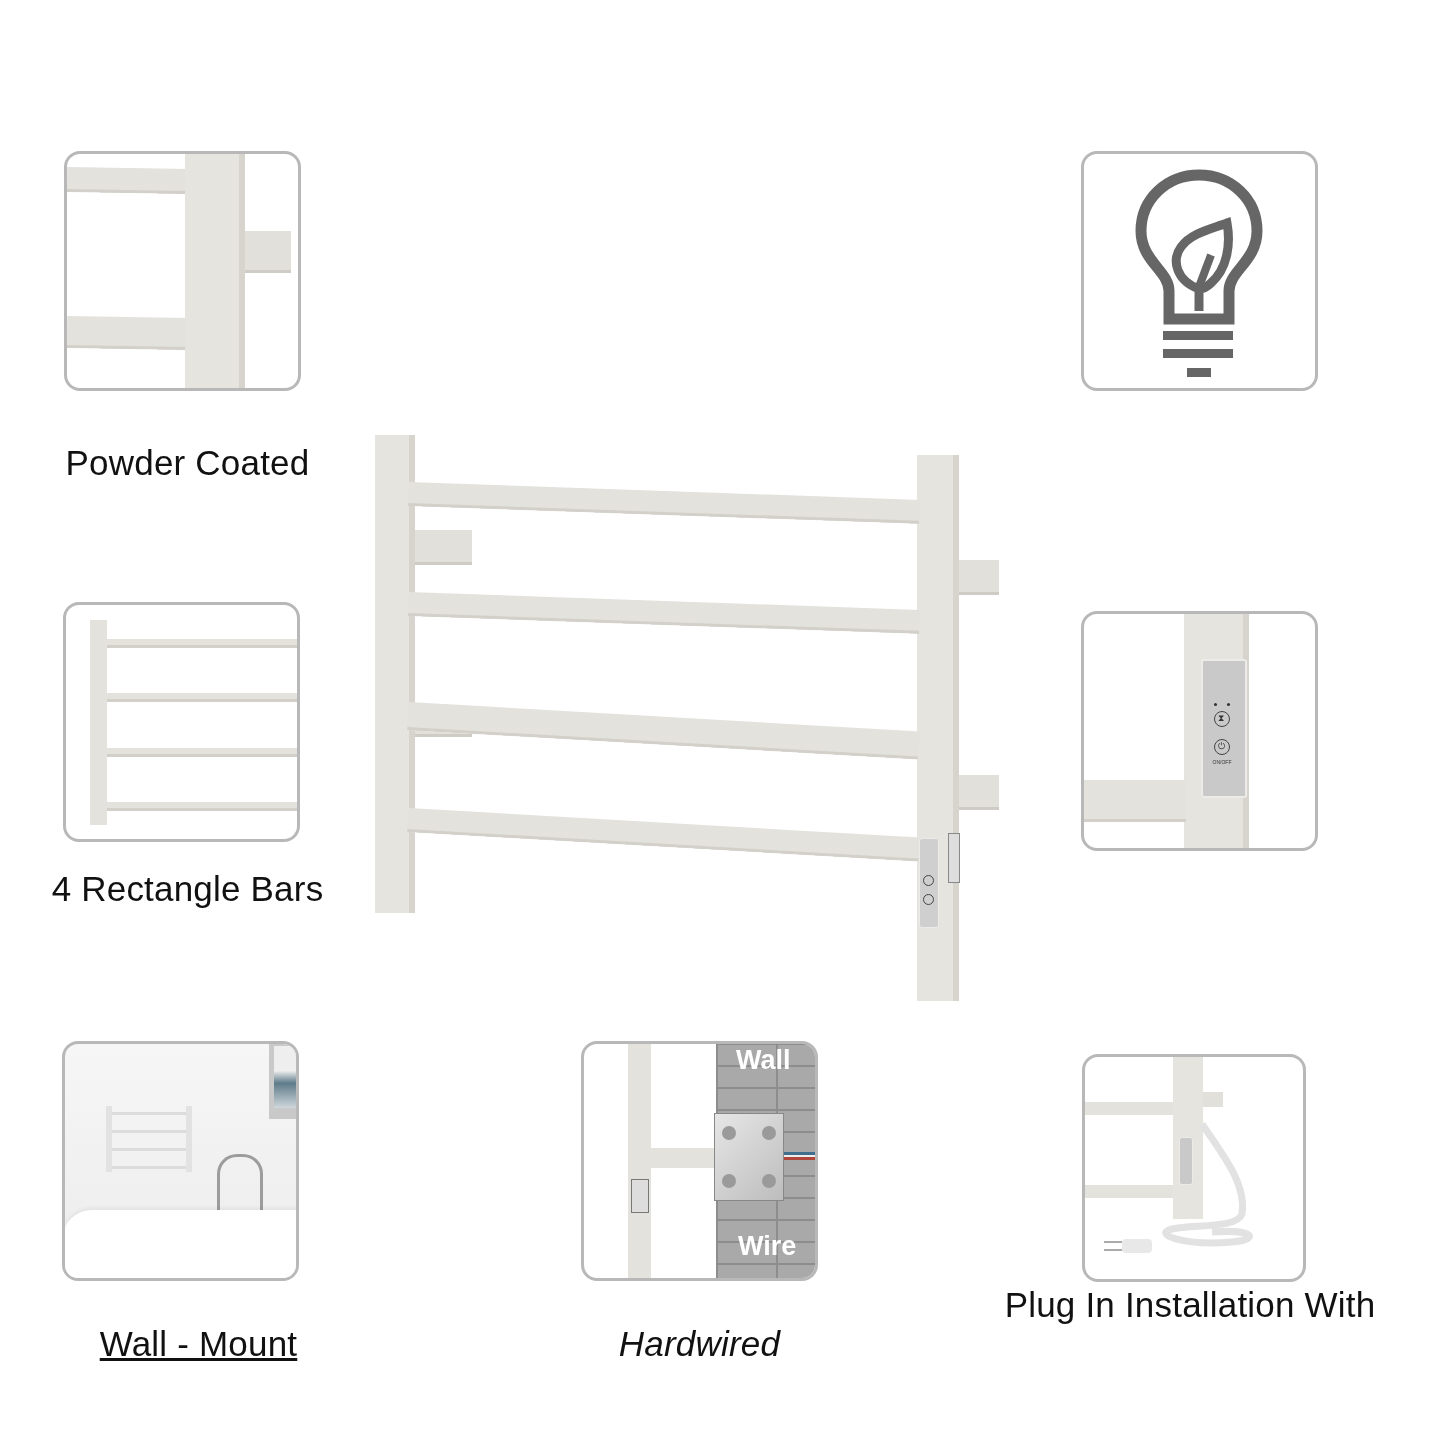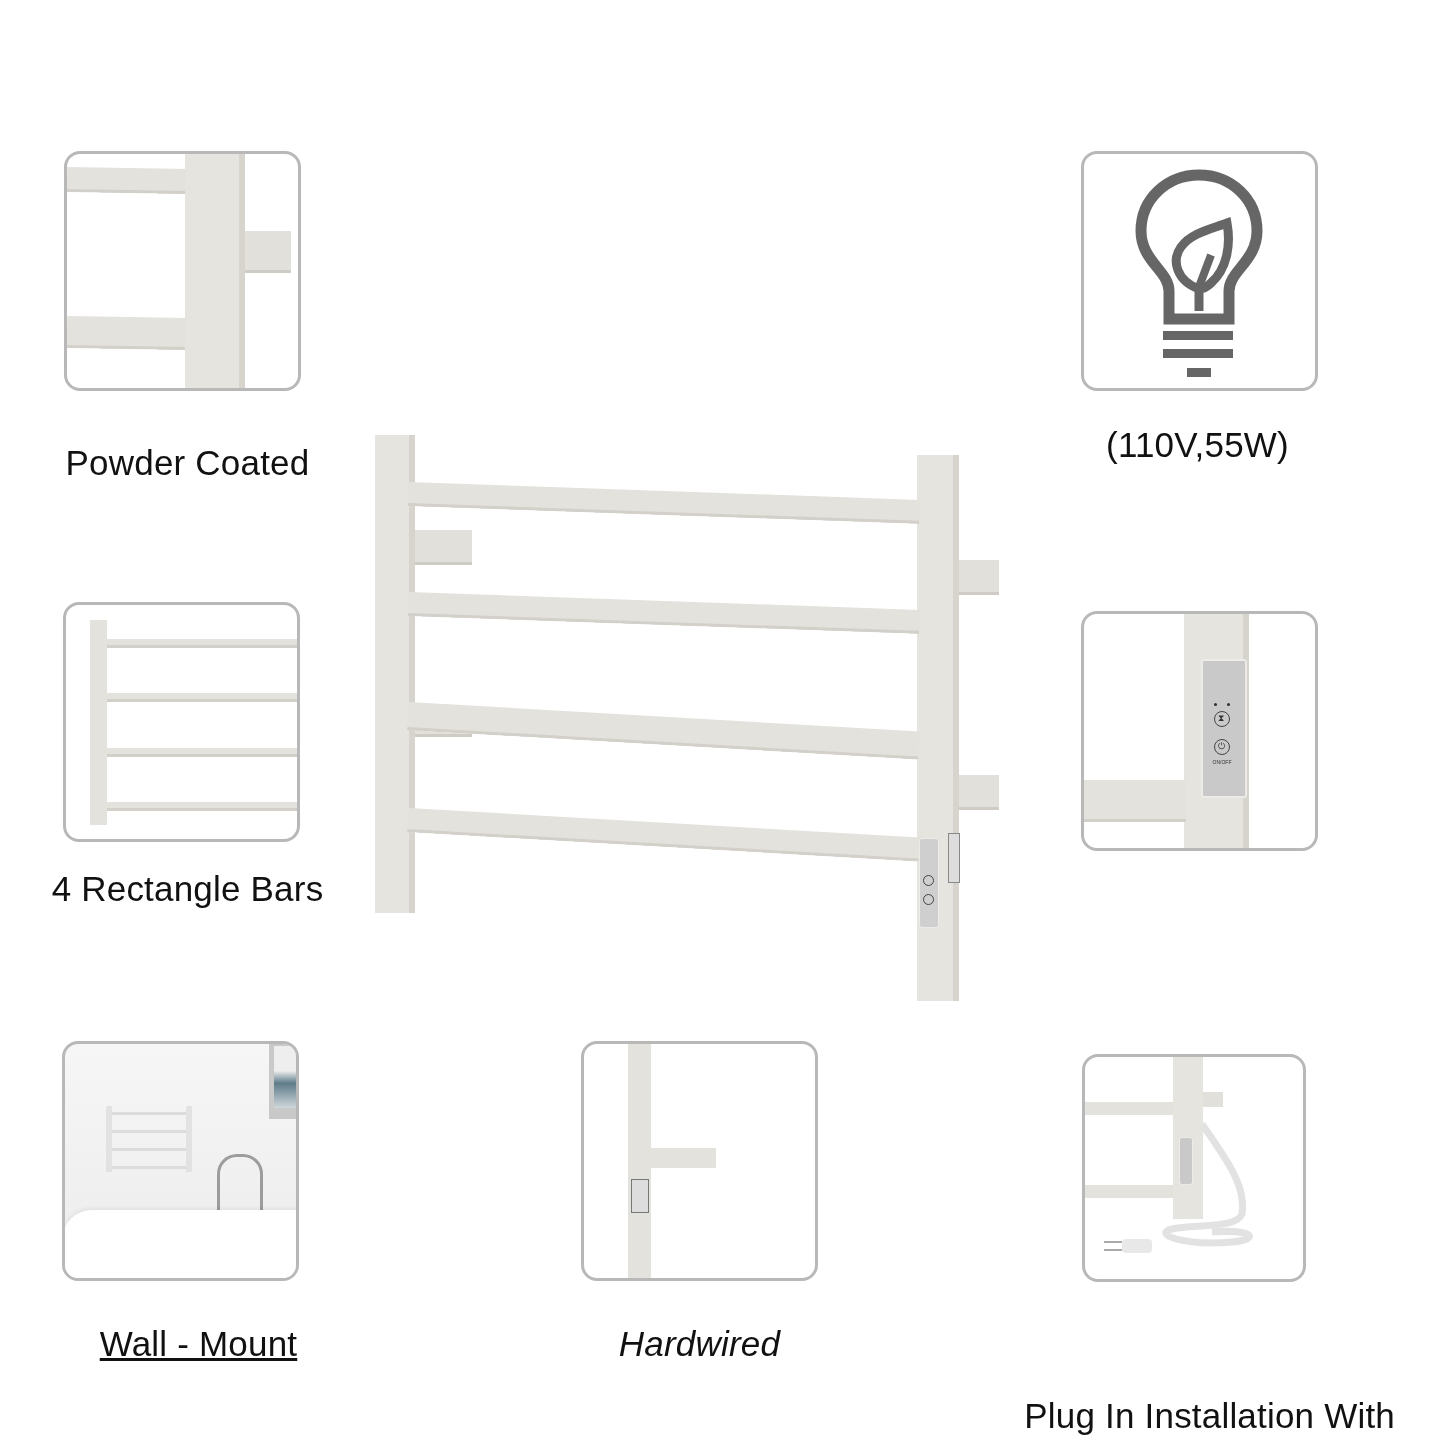--- a/index.html
+++ b/index.html
@@ -36,21 +36,20 @@
       <path d="M88 168 L88 140 C88 120 60 110 60 80 C60 48 86 24 118 24 C150 24 176 48 176 80 C176 110 148 120 148 140 L148 168 Z"></path>
       <path d="M118 160 L118 138 C96 130 90 110 100 96 C110 82 130 78 146 72 C150 94 146 118 130 132 C126 136 122 138 118 138" stroke-width="9"></path>
       <path d="M118 136 L130 104" stroke-width="8"></path>
     </g>
     <rect x="82" y="180" width="70" height="9" fill="#666"></rect>
     <rect x="82" y="198" width="70" height="9" fill="#666"></rect>
     <rect x="106" y="217" width="24" height="9" fill="#666"></rect>
   </svg>
 </div>
 <div class="label" style="left:1040px;top:423px;width:315px;">
-  <div>(110V,55W)</div>
 </div>
 
 <div class="tile" style="left:63px;top:602px;width:237px;height:240px;">
   <div class="post" style="left:24px;top:15px;width:17px;height:205px;box-shadow:none;background:#e4e2dd;"></div>
   <div class="bar" style="left:41px;top:34px;width:200px;height:9px;"></div>
   <div class="bar" style="left:41px;top:88px;width:200px;height:9px;"></div>
   <div class="bar" style="left:41px;top:143px;width:200px;height:9px;"></div>
   <div class="bar" style="left:41px;top:197px;width:200px;height:9px;"></div>
 </div>
 <div class="label" style="left:30px;top:867px;width:315px;">4 Rectangle Bars</div>
@@ -87,37 +86,48 @@
   </div>
   <div style="position:absolute;left:152px;top:110px;width:40px;height:60px;border:3px solid #9c9c9c;border-bottom:none;border-radius:20px 20px 0 0;"></div>
   <div style="position:absolute;left:-3px;top:166px;width:245px;height:80px;background:#ffffff;border-radius:30px 10px 0 0;box-shadow:0 -2px 4px rgba(0,0,0,0.06);"></div>
 </div>
 <div class="label" style="left:41px;top:1322px;width:315px;text-decoration:underline;">Wall - Mount</div>
 
 <div class="tile" style="left:581px;top:1041px;width:237px;height:240px;">
   <div class="post" style="left:44px;top:-3px;width:23px;height:245px;box-shadow:none;background:#e4e2dd;"></div>
   <div class="bar" style="left:67px;top:104px;width:65px;height:20px;box-shadow:none;"></div>
   <div style="position:absolute;left:47px;top:135px;width:16px;height:32px;background:#ddd;border:1px solid #777;"></div>
+  <div class="wall" style="left:132px;top:-3px;width:108px;height:246px;">
+    <div style="position:absolute;left:20px;top:4px;font-size:27px;color:#fff;font-weight:bold;">Wall</div>
+    <div style="position:absolute;left:-2px;top:72px;width:68px;height:86px;background:linear-gradient(135deg,#e6e6e6,#bdbdbd);border:1px solid #888;">
+      <div style="position:absolute;left:7px;top:12px;width:14px;height:14px;border-radius:50%;background:#9a9a9a;"></div>
+      <div style="position:absolute;right:7px;top:12px;width:14px;height:14px;border-radius:50%;background:#9a9a9a;"></div>
+      <div style="position:absolute;left:7px;bottom:12px;width:14px;height:14px;border-radius:50%;background:#9a9a9a;"></div>
+      <div style="position:absolute;right:7px;bottom:12px;width:14px;height:14px;border-radius:50%;background:#9a9a9a;"></div>
+    </div>
+    <div style="position:absolute;left:68px;top:111px;width:34px;height:8px;background:linear-gradient(#3f6f8c 0 33%,#eee 33% 66%,#b0453a 66%);"></div>
+    <div style="position:absolute;left:22px;top:190px;font-size:27px;color:#fff;font-weight:bold;">Wire</div>
+  </div>
 </div>
 <div class="label" style="left:542px;top:1322px;width:315px;font-style:italic;">Hardwired</div>
 
 <div class="tile" style="left:1082px;top:1054px;width:224px;height:228px;">
   <div class="post" style="left:88px;top:-3px;width:30px;height:165px;box-shadow:none;background:#e6e4df;"></div>
   <div class="bar" style="left:-3px;top:45px;width:91px;height:13px;box-shadow:none;"></div>
   <div class="bar" style="left:-3px;top:128px;width:91px;height:13px;box-shadow:none;"></div>
   <div class="bracket" style="left:118px;top:35px;width:20px;height:15px;box-shadow:none;"></div>
   <div class="panel" style="left:94px;top:80px;width:12px;height:46px;border-width:1px;"></div>
   <svg width="224" height="228" style="position:absolute;left:-3px;top:-3px;">
     <path d="M120 70 C140 100 165 130 160 160 C155 175 110 170 90 175 C70 180 100 192 150 188 C180 185 170 175 130 178" fill="none" stroke="#e2e2e2" stroke-width="7"></path>
     <rect x="40" y="185" width="30" height="14" rx="4" fill="#e8e8e8"></rect>
     <line x1="22" y1="188" x2="40" y2="188" stroke="#aaa" stroke-width="2"></line>
     <line x1="22" y1="196" x2="40" y2="196" stroke="#aaa" stroke-width="2"></line>
   </svg>
 </div>
-<div class="label" style="left:985px;top:1394px;width:410px;text-align:right;">
+<div class="label" style="left:985px;top:1283px;width:410px;">
   <div>Plug In Installation With</div>
 </div>
 
 <div style="position:absolute;left:370px;top:430px;width:650px;height:580px;">
 
   <div class="post" style="left:5px;top:5px;width:40px;height:478px;"></div>
 
   <div class="post" style="left:547px;top:25px;width:42px;height:546px;"></div>
 
   <div class="bracket" style="left:45px;top:100px;width:57px;height:35px;"></div>

